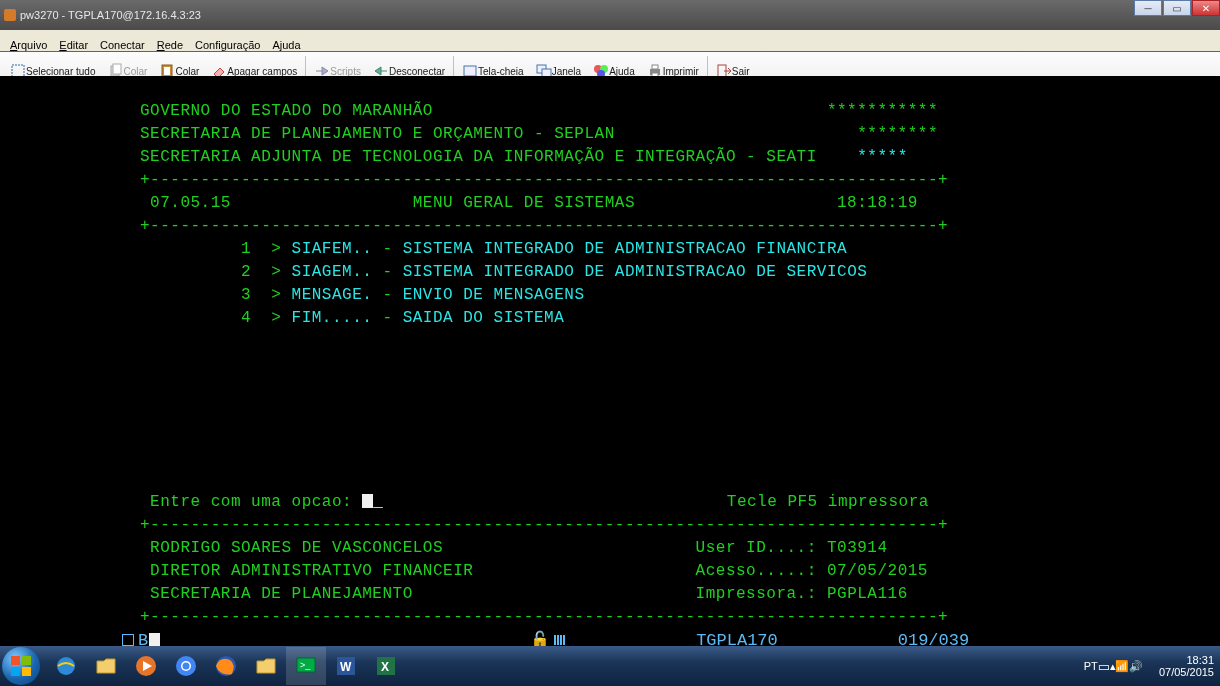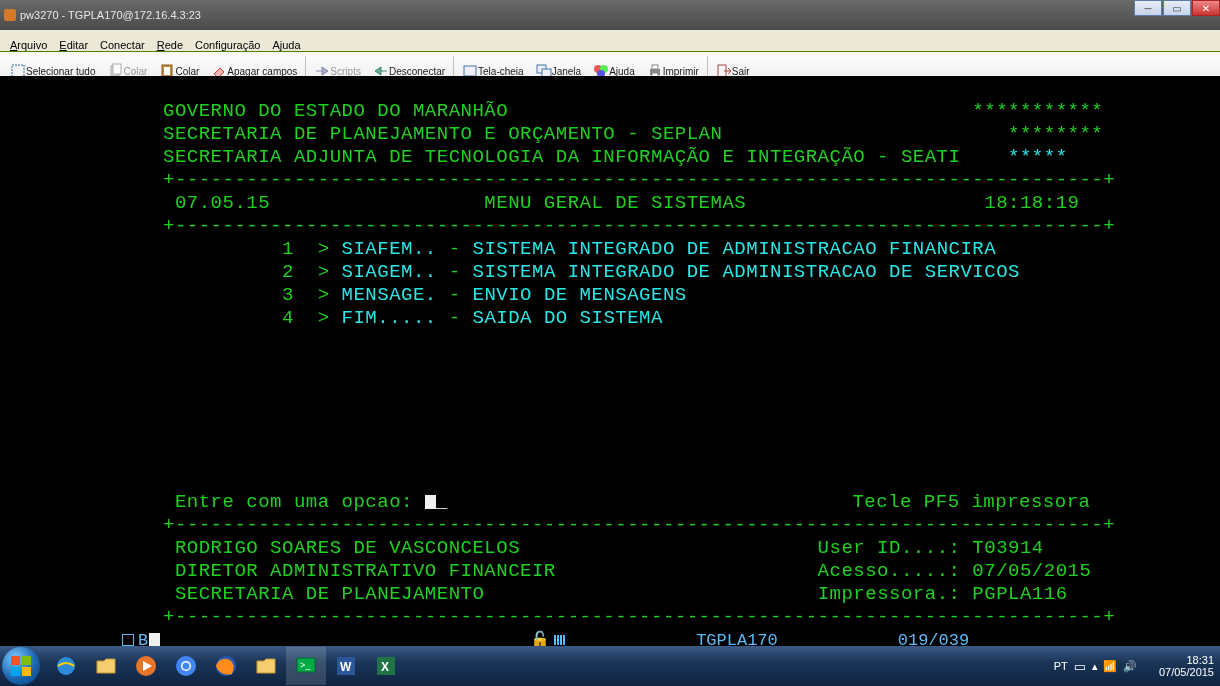--- a/index.html
+++ b/index.html
@@ -74,27 +74,26 @@
   .tsep { width:1px; height:32px; background:#c0c0c0; margin:0 2px;}
   
   .term-wrap {
     position: absolute;
     top: 76px; bottom: 40px; left: 0; right: 0;
     background: #000;
     overflow: hidden;
   }
   .term {
     font-family: "Courier New", monospace;
-    font-size: 19px;
+    font-size: 16px;
     line-height: 23px;
     color: #20d020;
     white-space: pre;
     padding: 24px 0 0 140px;
     letter-spacing: 0.5px;
-    margin-left: 23px;
   }
   .term .cyan { color: #29e6e6; }
   .term .white { color: #f0f0f0; }
   .cursor {
     display: inline-block;
     width: 11px; height: 14px;
     background: #f0f0f0;
     vertical-align: baseline;
     transform: translateY(2px);
   }
@@ -144,21 +143,20 @@
     display: flex; align-items: center; justify-content: center;
     font-size: 20px;
     cursor: pointer;
   }
   .tray {
     margin-left: auto;
     display: flex; align-items: center;
     color: #fff;
     font-size: 11px;
     padding-right: 6px;
-    gap: 6px;
   }
   .tray .clock { line-height:1.1; text-align:right;margin-left:16px; }
 </style>
 </head>
 <body>
 
 <div class="titlebar">
   <div class="titlebar-icon"></div>
   <span>pw3270 - TGPLA170@172.16.4.3:23</span>
   <div class="window-controls">

